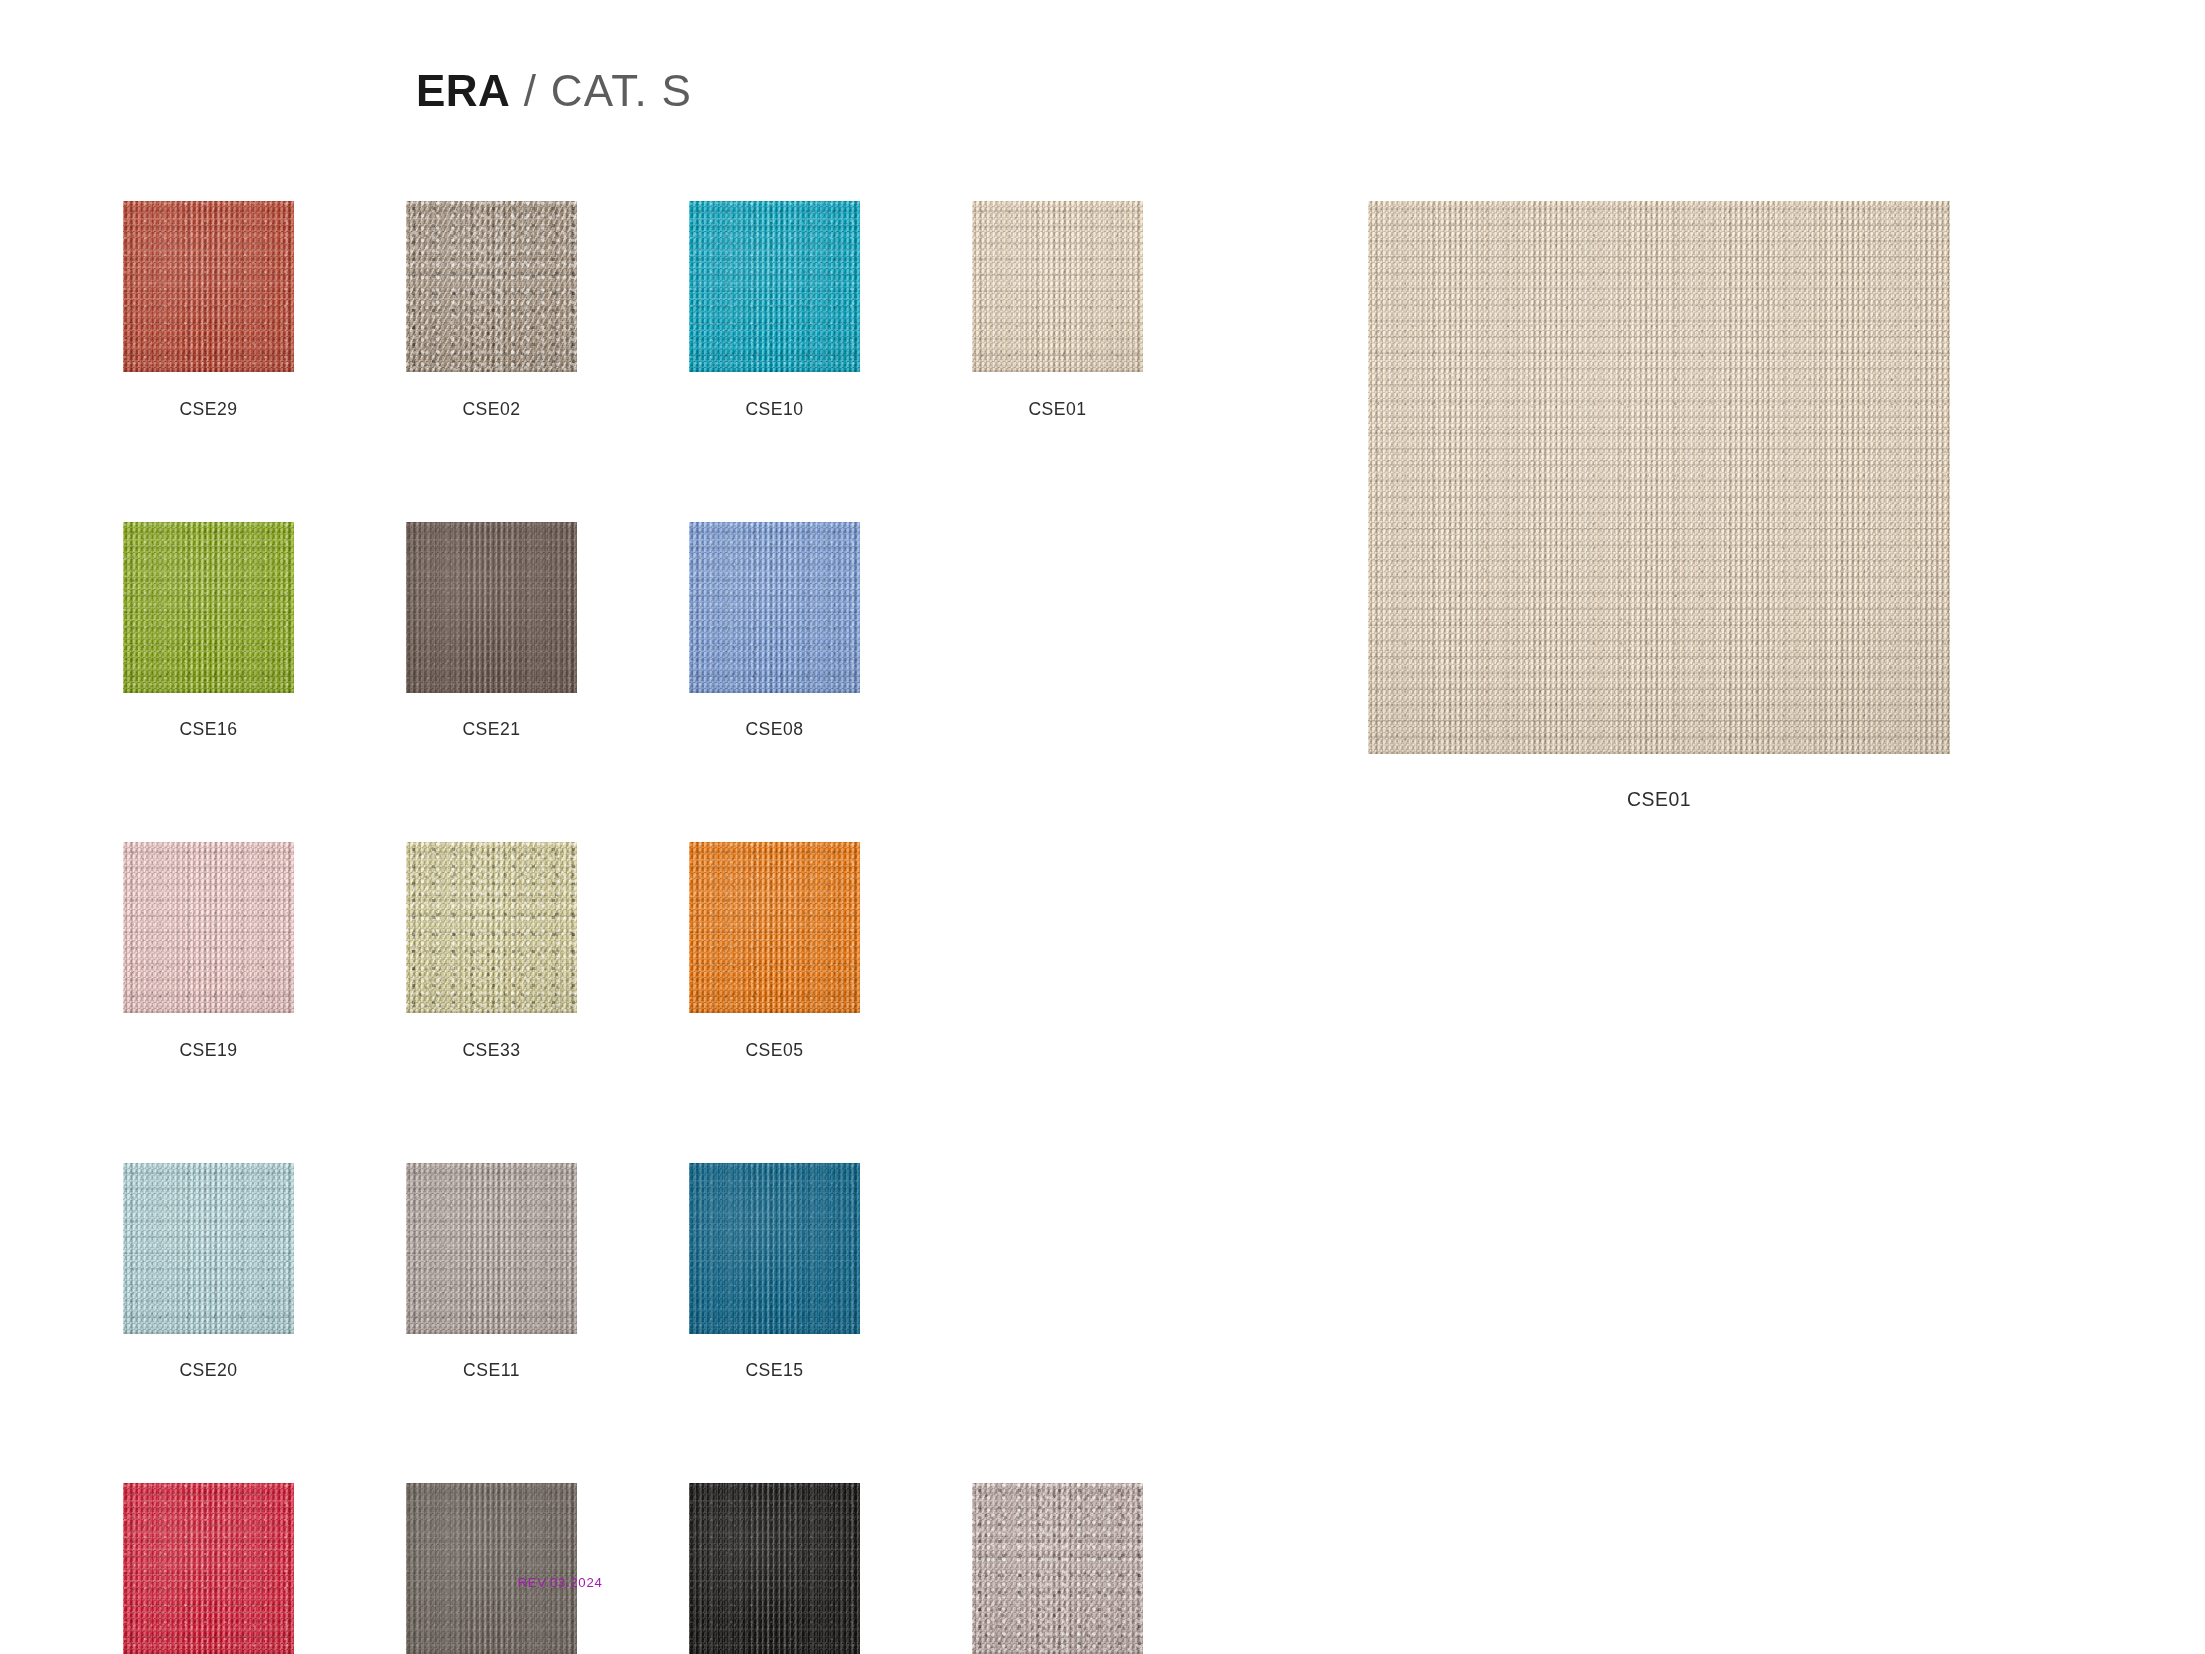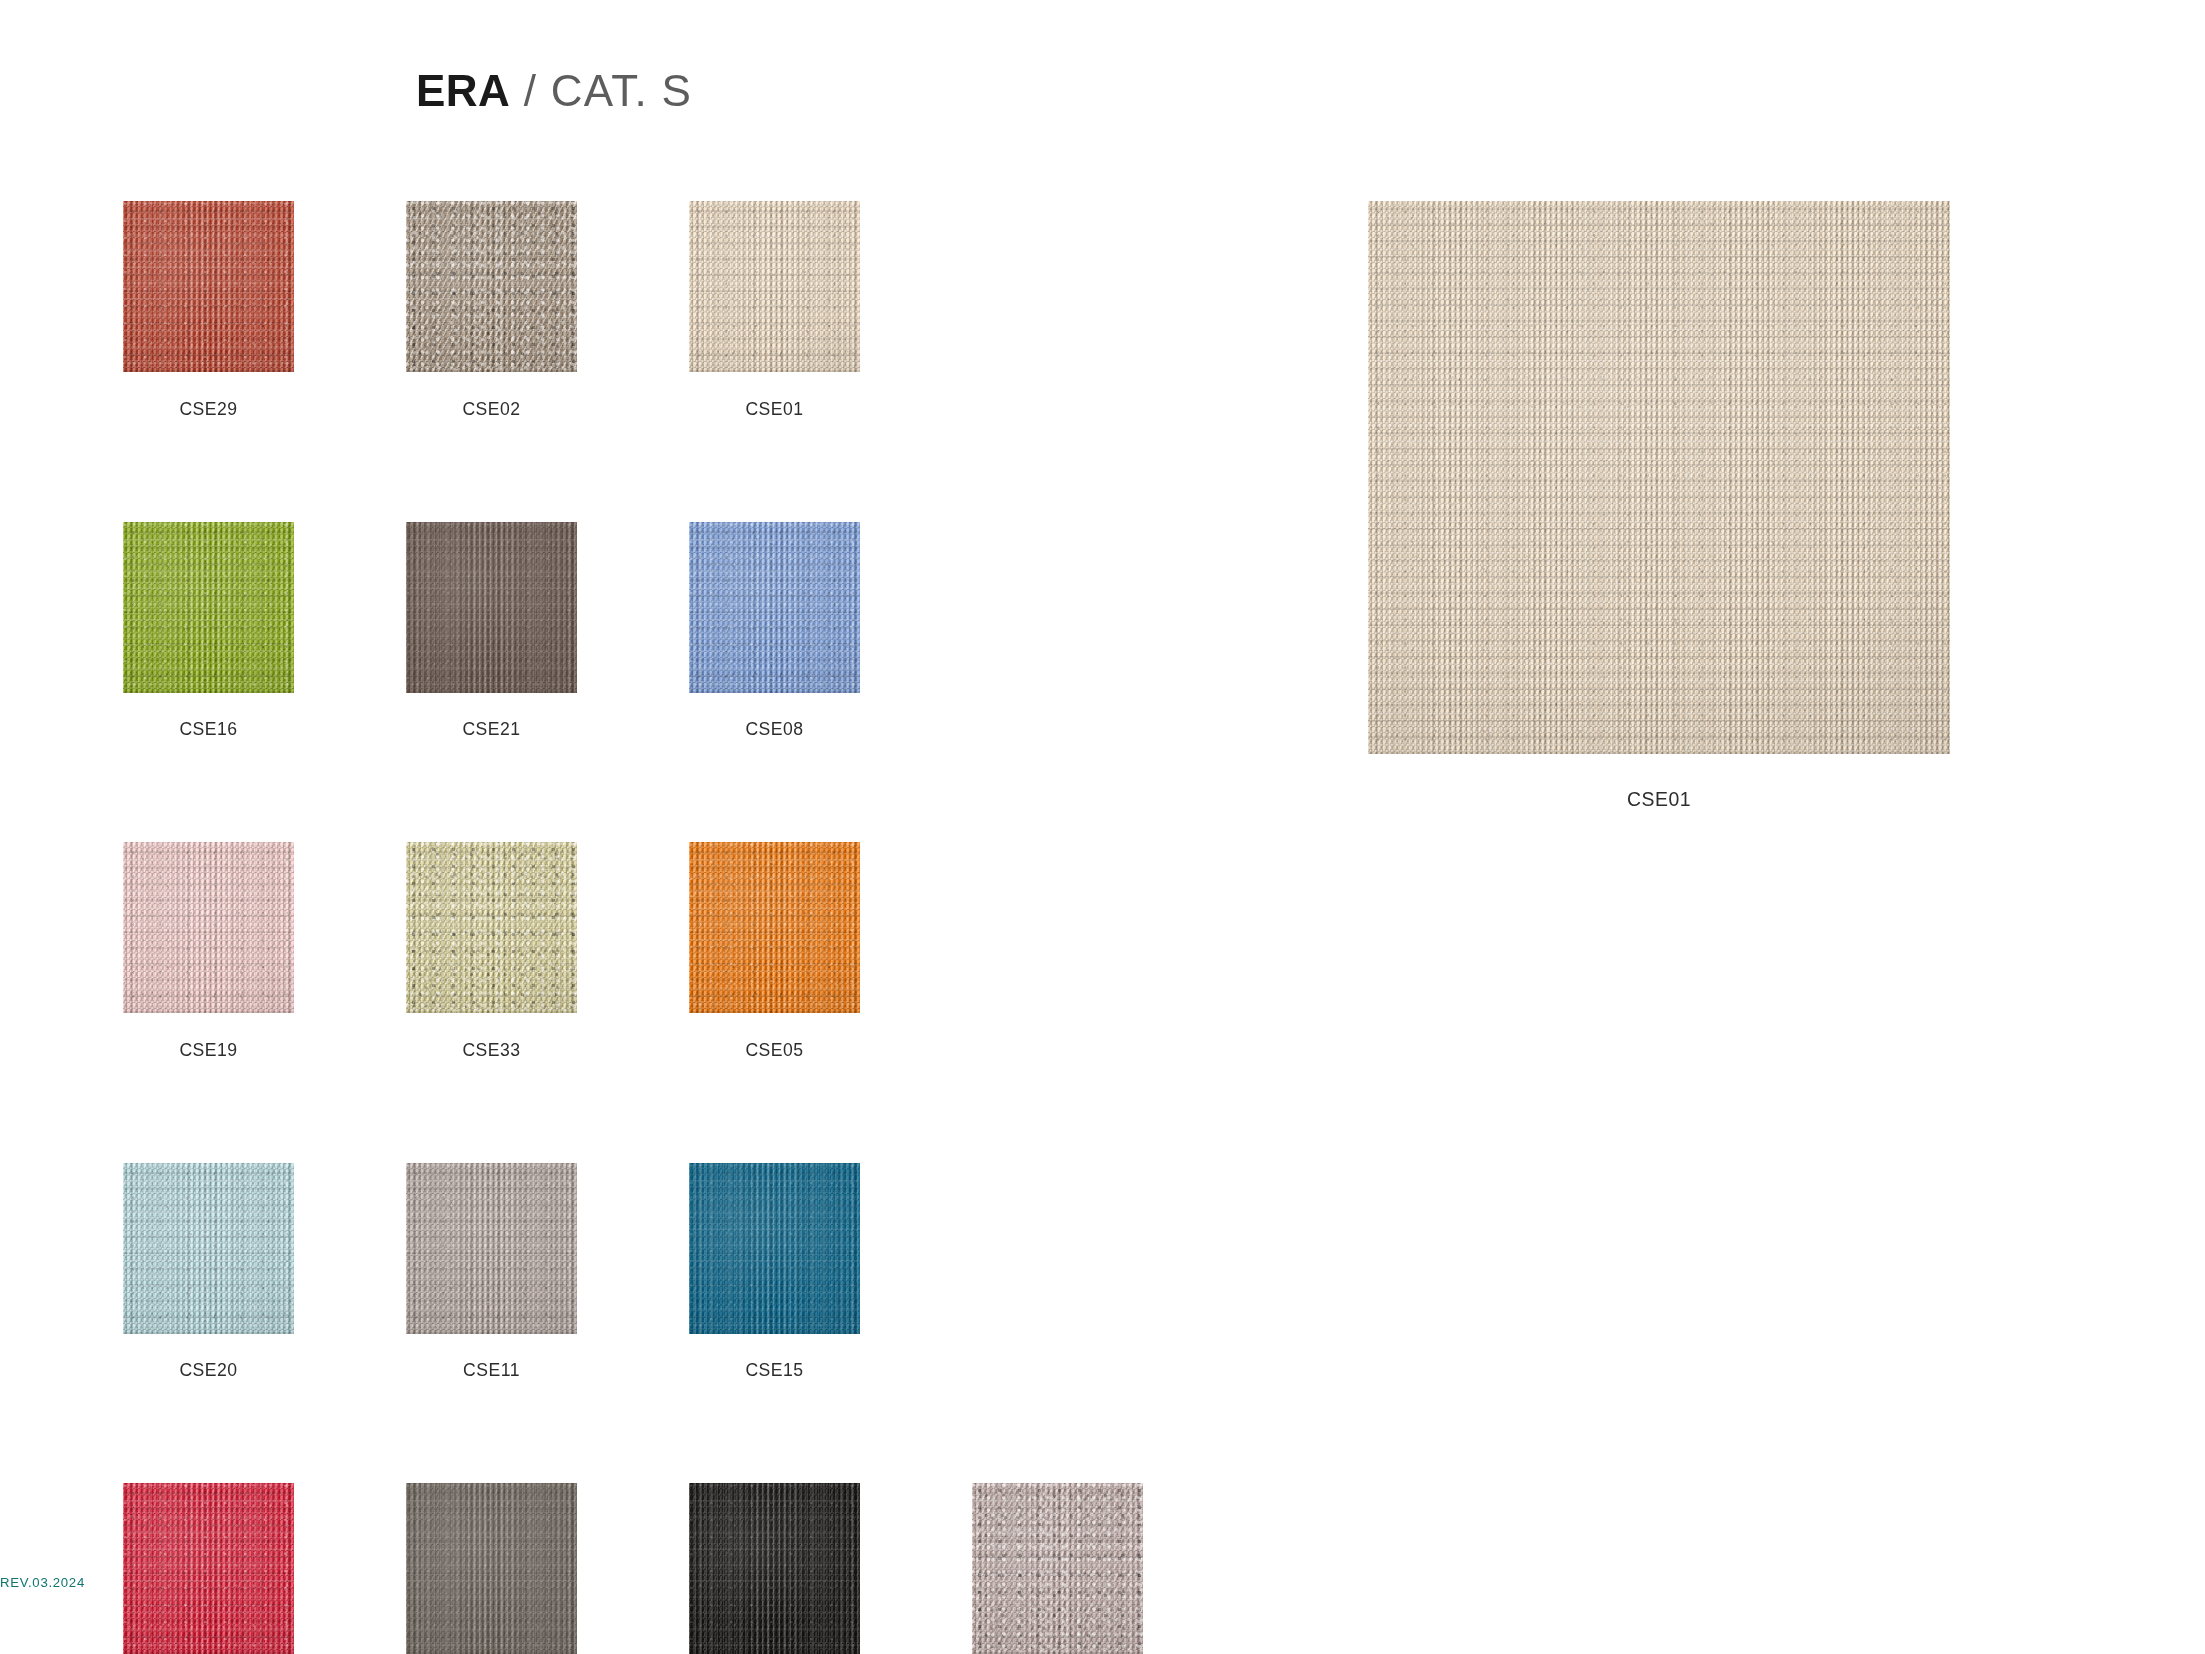--- a/index.html
+++ b/index.html
@@ -192,23 +192,23 @@
   .dark .tex-weave { opacity: 0.55; }
   .dark .tex-band  { opacity: 0.6; }
   .dark .tex-fleck { opacity: 0.45; }
 
   
   #footer-rev {
     position: absolute;
     left: 0;
     top: 1575px;
     width: 1120px;
-    text-align: left;
+    text-align: center;
     font-size: 13.2px;
-    color: #0f766e;
+    color: #a21caf;
     letter-spacing: 0.7px;
   }
 </style>
 </head>
 <body>
 
 <div id="page-title">
   <span class="brand">ERA</span><span class="cat"> / </span><span class="cat">CAT. S</span>
 </div>
 
@@ -228,20 +228,31 @@
       <div class="swatch-cell">
         <div class="swatch-chip melange" style="background-color: rgb(164, 144, 124);">
           <div class="tex-base" style="background-image: repeating-linear-gradient(115deg, rgb(222, 208, 187) 0px, rgb(222, 208, 187) 1.3px, rgba(0, 0, 0, 0) 1.3px, rgba(0, 0, 0, 0) 5.3px); opacity: 0.75;"></div>
           <div class="tex-warp"></div>
           <div class="tex-weave"></div>
           <div class="tex-band"></div>
           <div class="tex-fleck"></div>
           <div class="tex-shade"></div>
         </div>
         <div class="swatch-label">CSE02</div>
+      </div>
+      <div class="swatch-cell">
+        <div class="swatch-chip" style="background-color: rgb(0, 170, 200);">
+          <div class="tex-base" style="background-image: repeating-linear-gradient(115deg, rgb(63, 200, 221) 0px, rgb(63, 200, 221) 1.3px, rgba(0, 0, 0, 0) 1.3px, rgba(0, 0, 0, 0) 5.3px); opacity: 0.3;"></div>
+          <div class="tex-warp"></div>
+          <div class="tex-weave"></div>
+          <div class="tex-band"></div>
+          <div class="tex-fleck"></div>
+          <div class="tex-shade"></div>
+        </div>
+        <div class="swatch-label">CSE10</div>
       </div>
       <div class="swatch-cell">
         <div class="swatch-chip" style="background-color: rgb(241, 221, 194);">
           <div class="tex-base" style="background-image: repeating-linear-gradient(115deg, rgb(253, 242, 226) 0px, rgb(253, 242, 226) 1.3px, rgba(0, 0, 0, 0) 1.3px, rgba(0, 0, 0, 0) 5.3px); opacity: 0.3;"></div>
           <div class="tex-warp"></div>
           <div class="tex-weave"></div>
           <div class="tex-band"></div>
           <div class="tex-fleck"></div>
           <div class="tex-shade"></div>
         </div>

